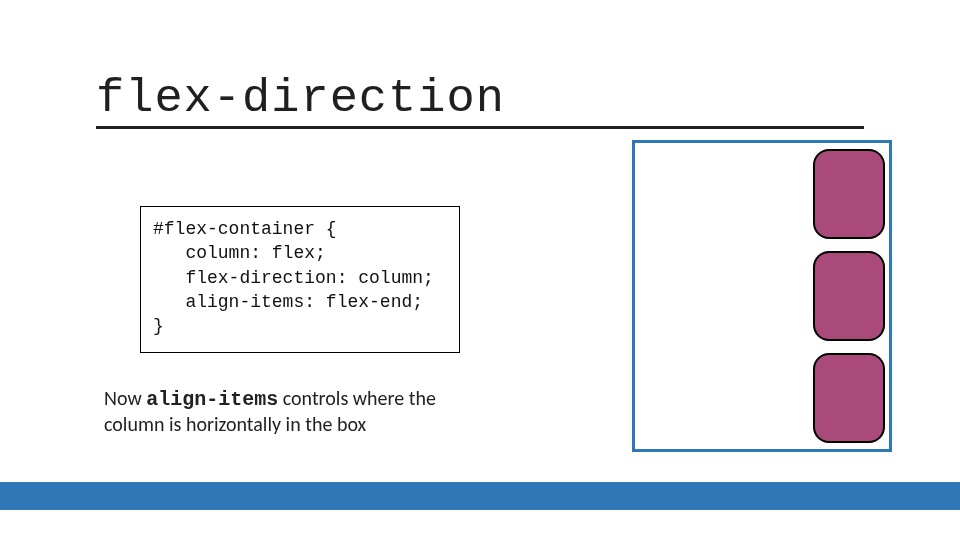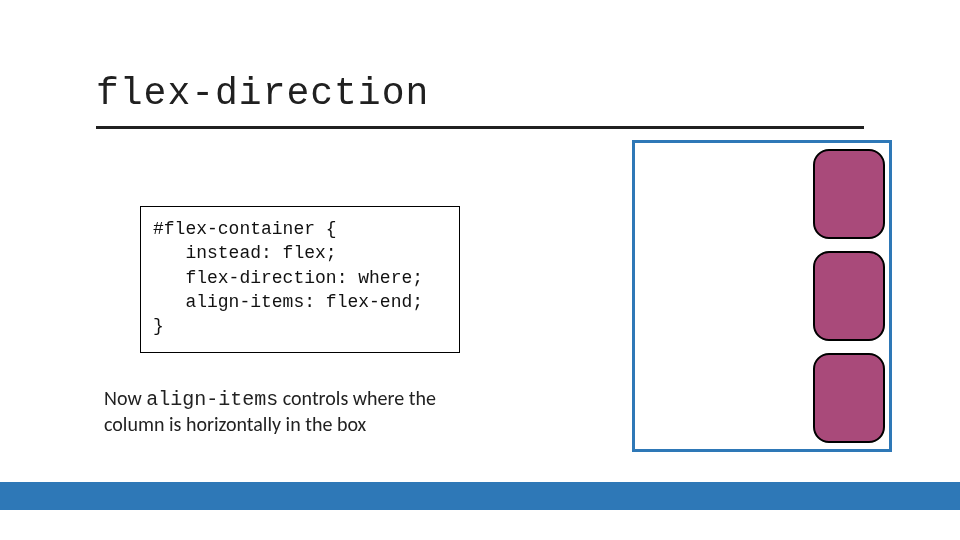--- a/index.html
+++ b/index.html
@@ -18,21 +18,21 @@
     width: 960px;
     height: 540px;
     box-sizing: border-box;
   }
 
   .title {
     position: absolute;
     left: 96px;
     top: 72px;
     font-family: Consolas, "Courier New", monospace;
-    font-size: 38px;
+    font-size: 47px;
     letter-spacing: 1px;
     font-weight: 400;
     color: #202020;
   }
   .title-underline {
     position: absolute;
     left: 96px;
     top: 126px;
     width: 768px;
     height: 3px;
@@ -66,21 +66,21 @@
     position: absolute;
     left: 104px;
     top: 386px;
     width: 360px;
     font-size: 20px;
     line-height: 1.25;
     color: #222;
   }
   .closing .kw {
     font-family: Consolas, "Courier New", monospace;
-    font-weight: 400;
+    font-weight: 700;
   }
 
   .flex-demo {
     position: absolute;
     left: 632px;
     top: 140px;
     width: 260px;
     height: 312px;
     border: 3px solid #2e78b7;
     background: #ffffff;
@@ -113,22 +113,22 @@
 </head>
 <body>
 
 <div class="slide">
 
   <div class="title">flex-direction</div>
   <div class="title-underline"></div>
 
 
   <div class="code-box"><span>#flex-container {</span>
-<span>   instead: flex;</span>
-<span>   flex-direction: where;</span>
+<span>   column: flex;</span>
+<span>   flex-direction: column;</span>
 <span>   align-items: flex-end;</span>
 <span>}</span></div>
 
   <div class="closing">
     <span>Now </span><span class="kw">align-items</span><span> controls where the column is horizontally in the box</span>
   </div>
 
   <div class="flex-demo">
     <div class="flex-item"></div>
     <div class="flex-item"></div>

